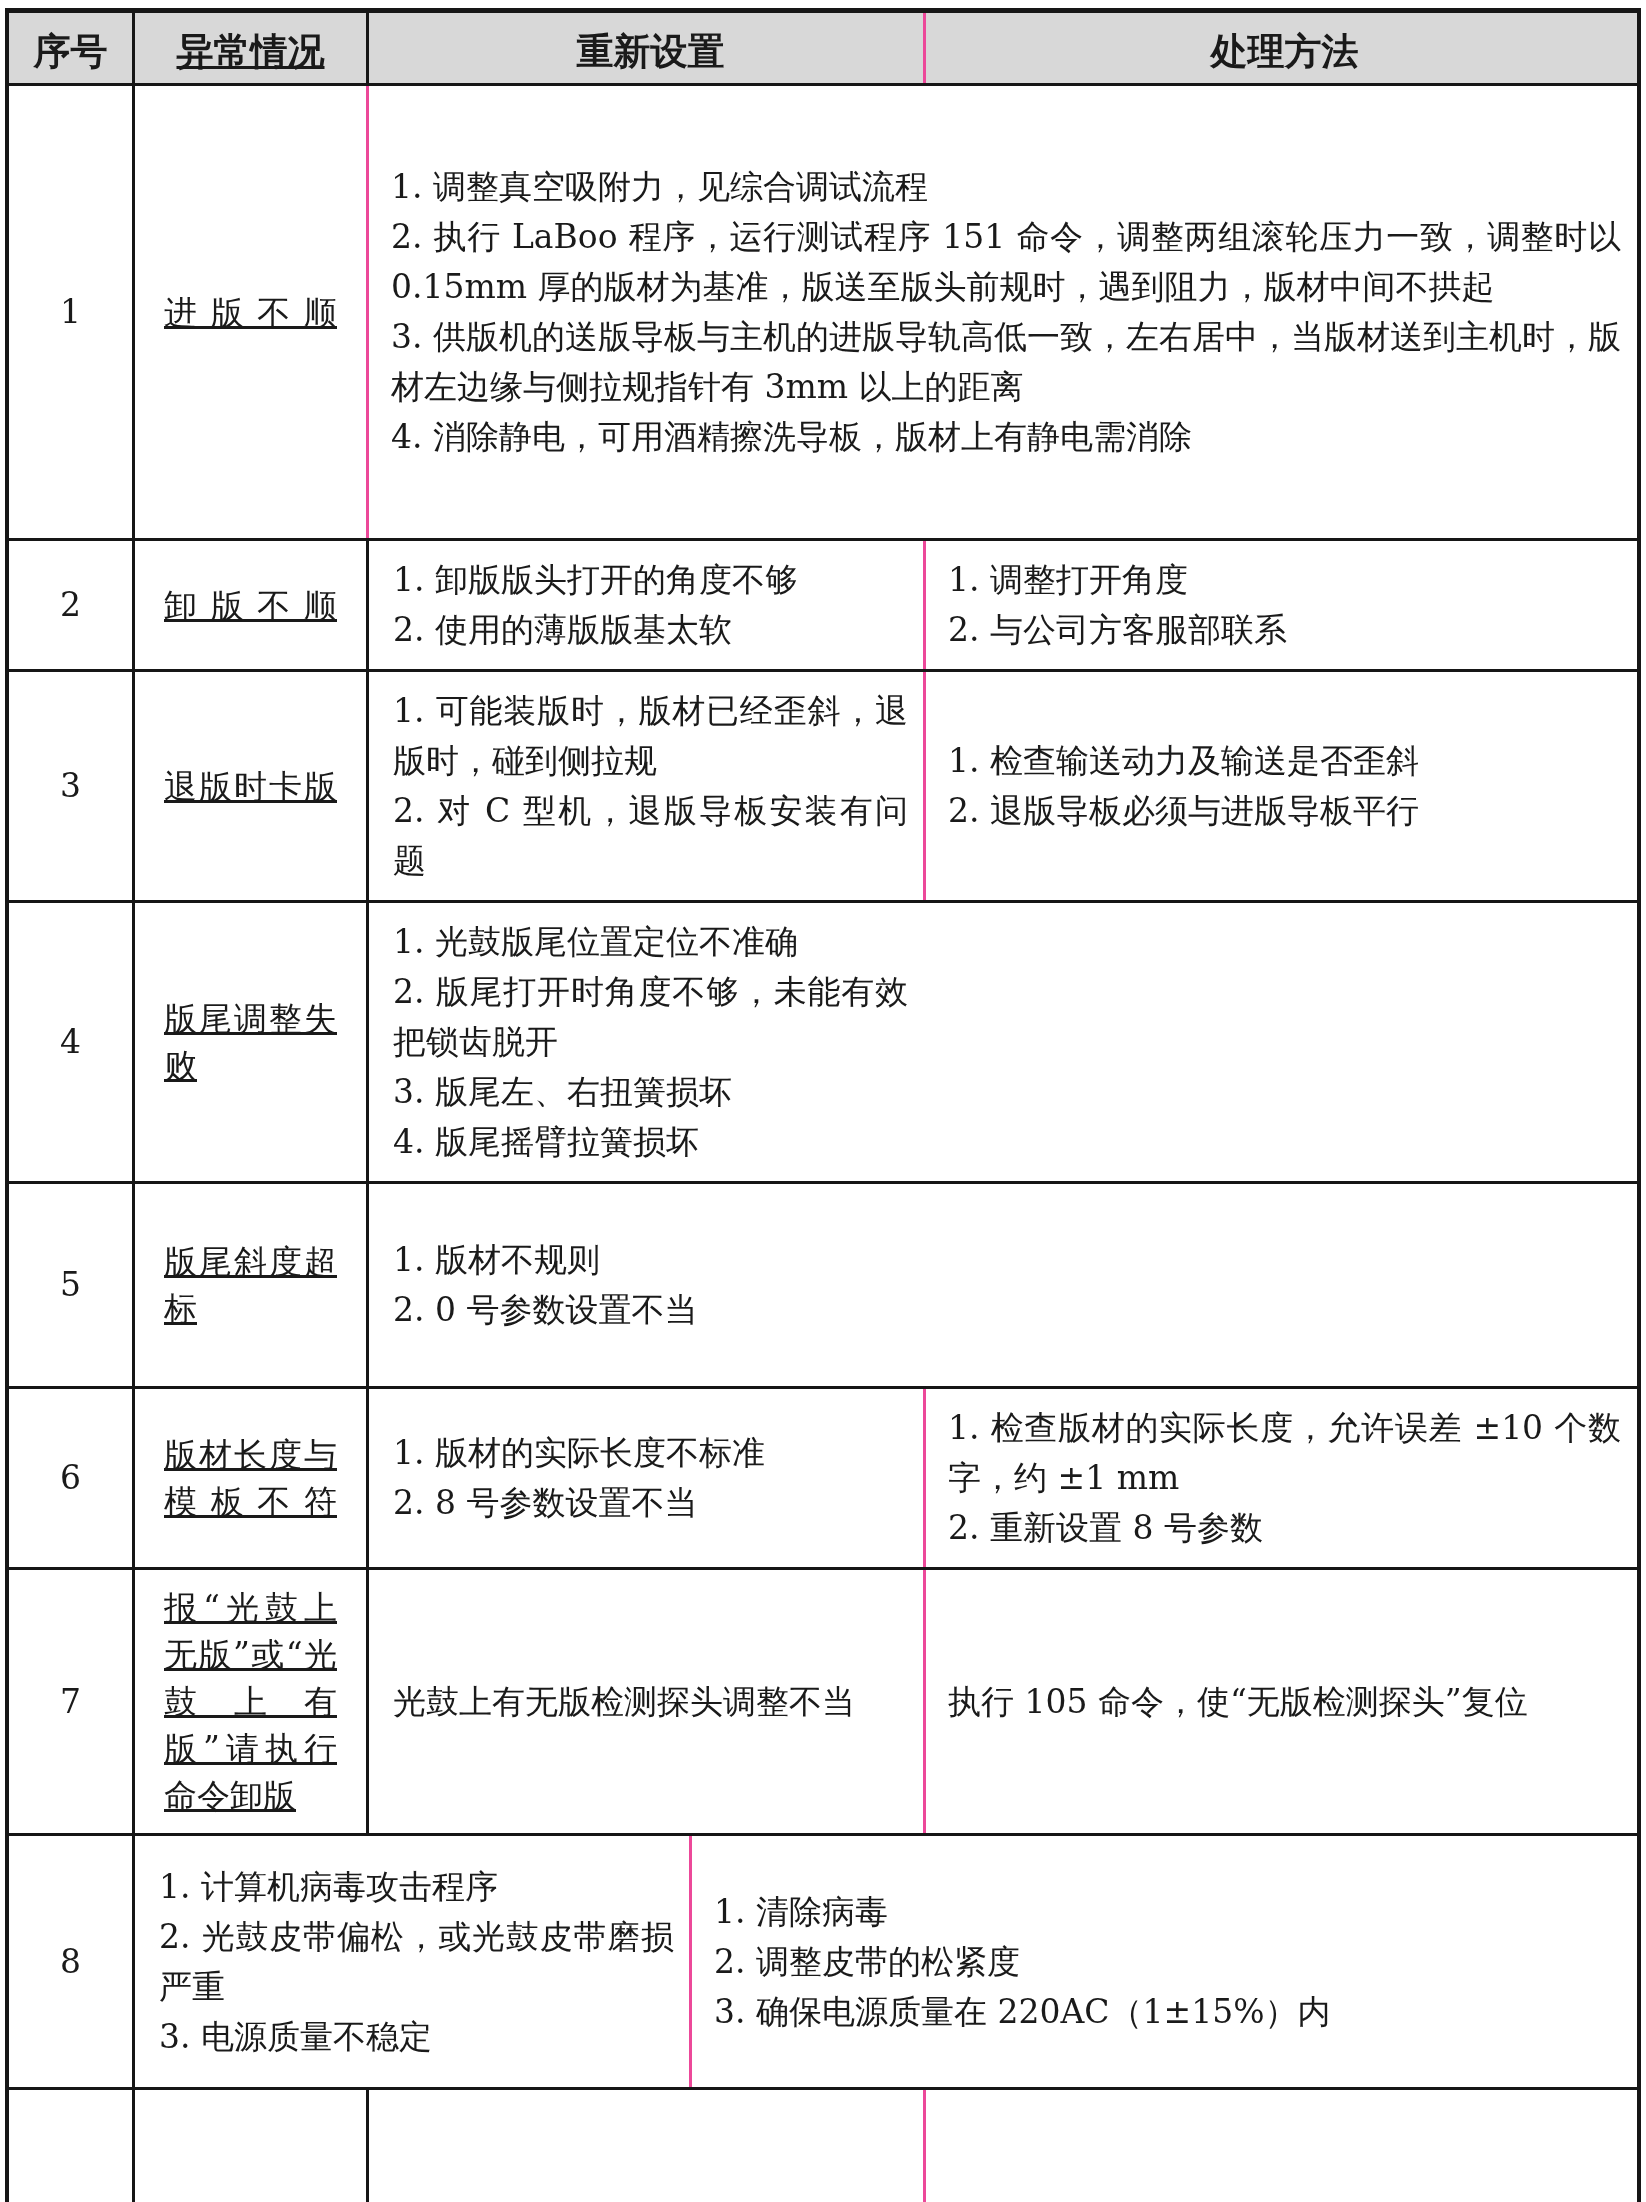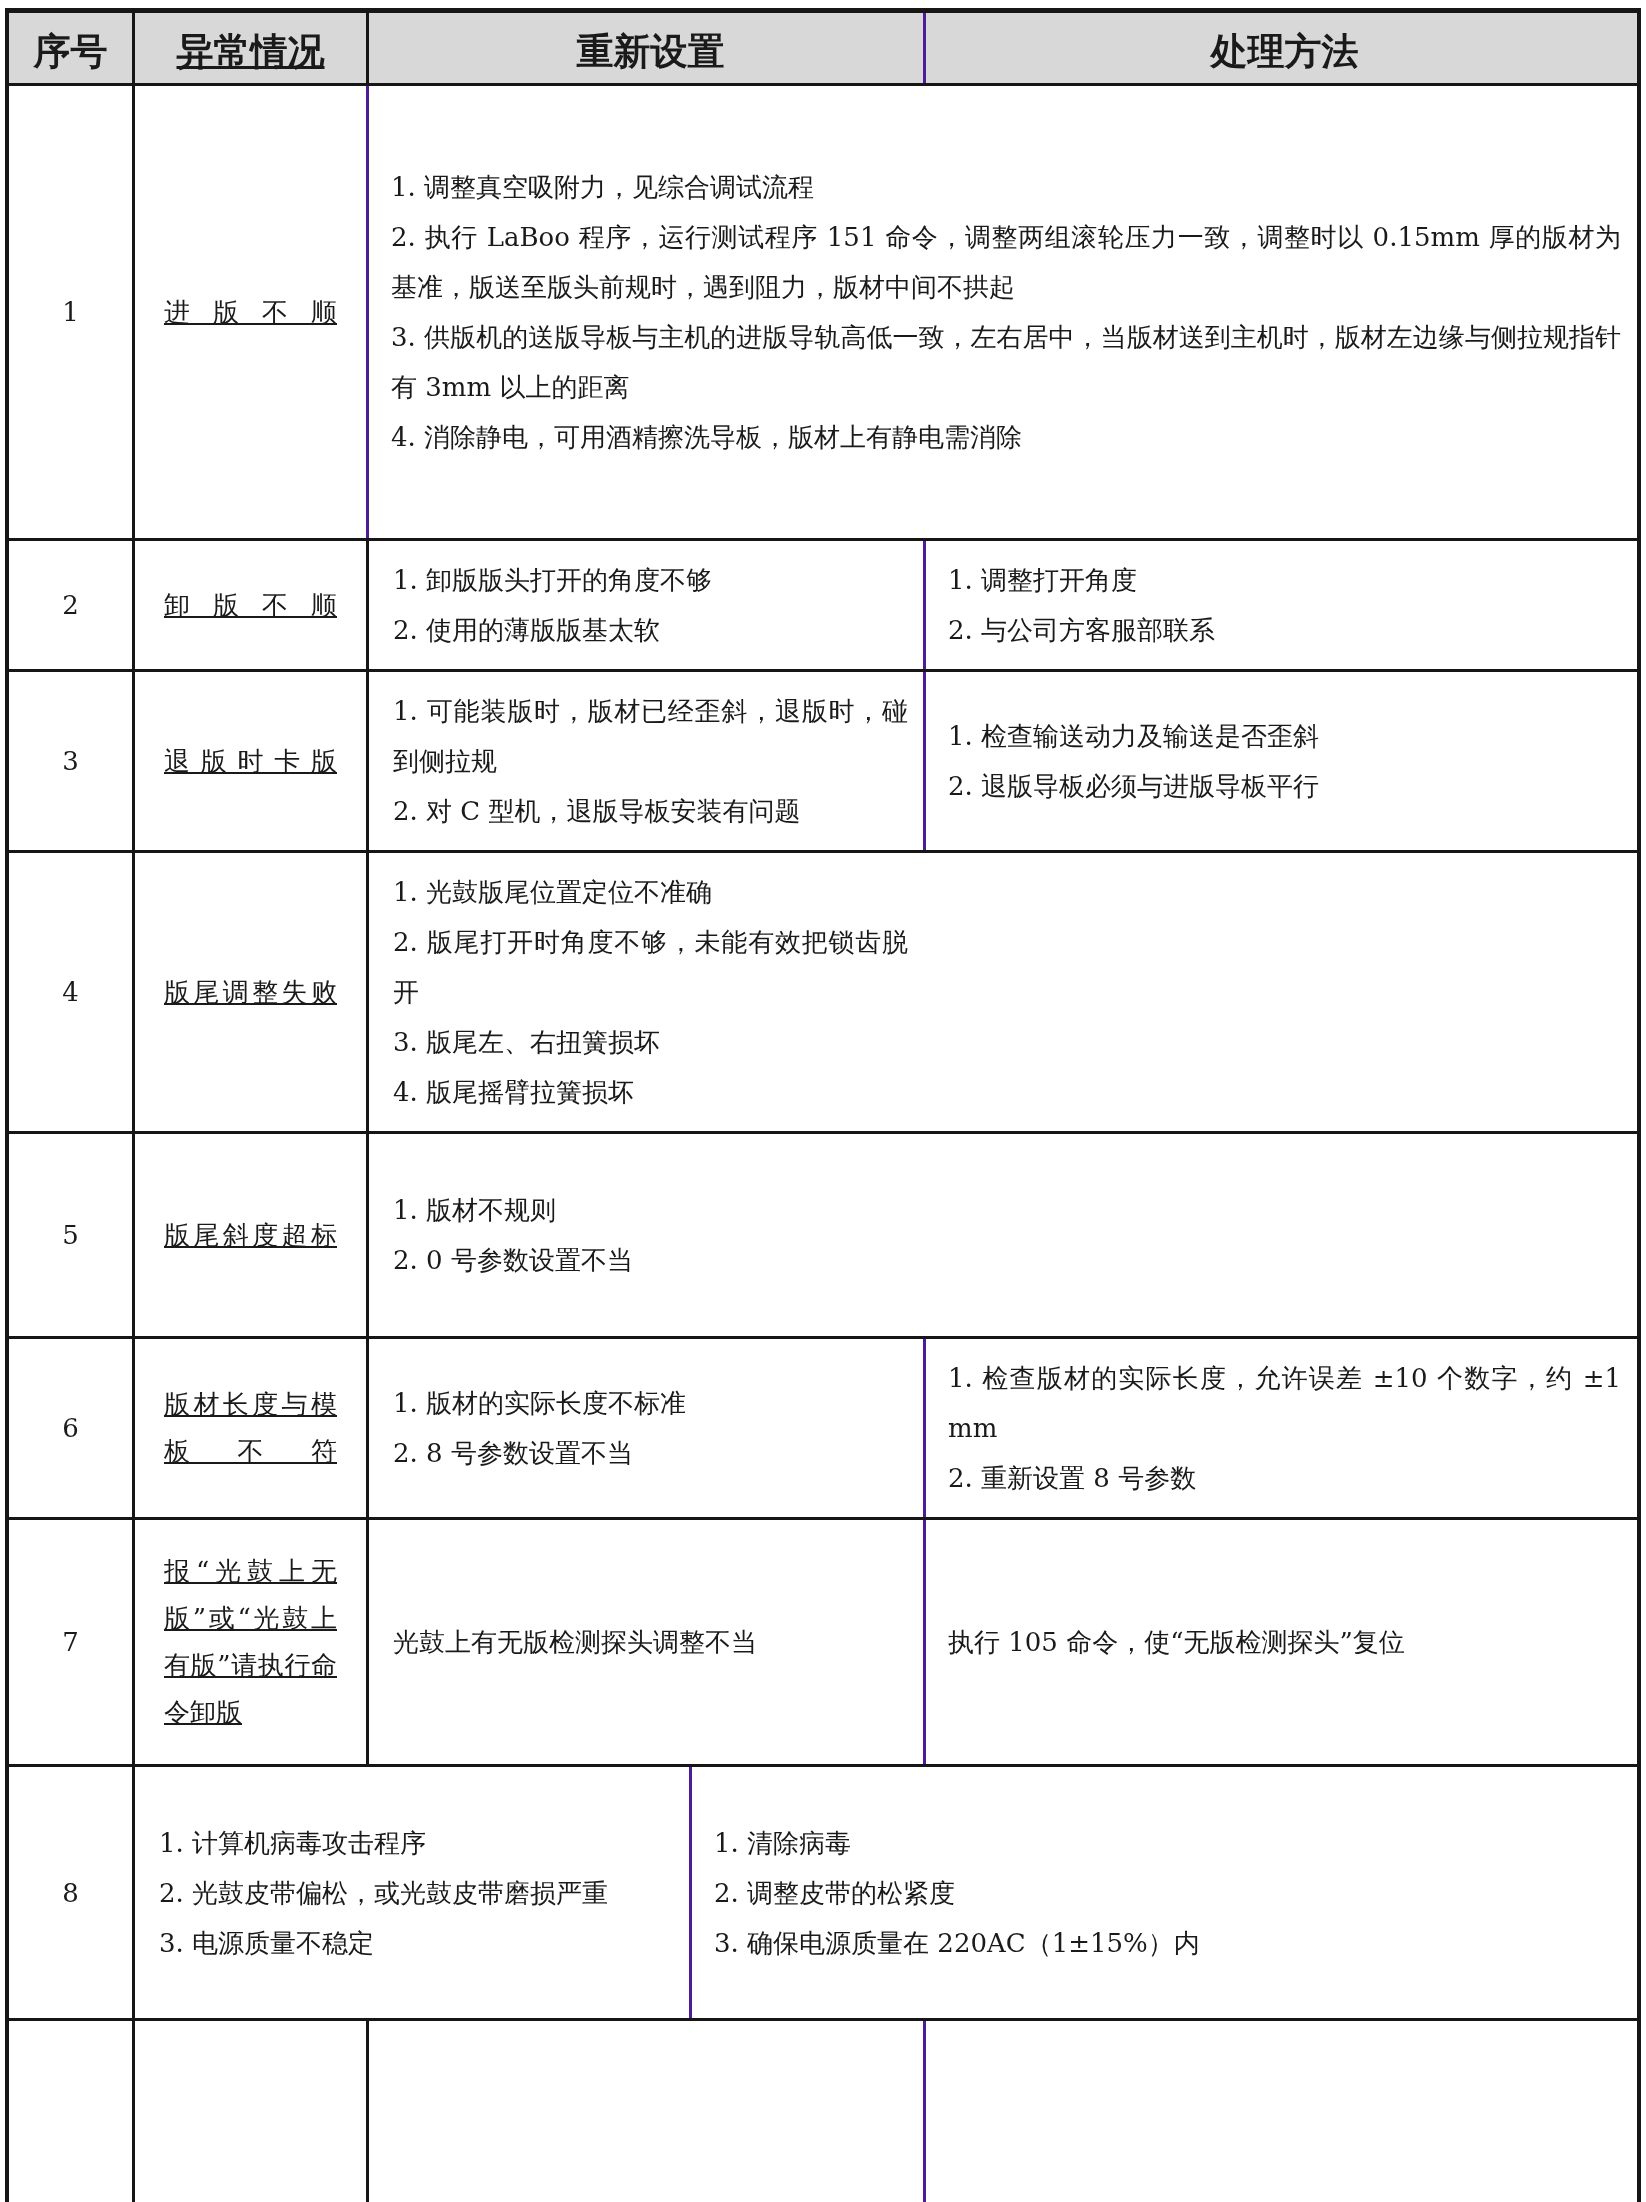--- a/index.html
+++ b/index.html
@@ -5,22 +5,22 @@
   html,body{margin:0;padding:0;background:#ffffff;}
   body{width:1646px;font-family:"DejaVu Serif","Liberation Serif",serif;color:#1a1a1a;}
   .page{padding:8px 5px 6px 5px;box-sizing:border-box;}
   .table{border:4px solid #161616;border-top-width:5px;background:#fff;}
   .t-row{display:flex;border-top:3px solid #161616;align-items:stretch;}
   .t-row:first-child{border-top:none;}
   .cell{box-sizing:border-box;display:flex;align-items:center;}
   .c1{width:123px;justify-content:center;}
   .c2{width:234px;border-left:3px solid #161616;padding:14px 29px;}
   .c3{width:557px;border-left:3px solid #161616;padding:14px 15px 14px 24px;}
-  .c4{flex:1;border-left:3px solid #4c1d95;padding:14px 16px 14px 22px;}
-  .txt{width:100%;white-space:pre-line;font-size:26px;line-height:50px;
+  .c4{flex:1;border-left:3px solid #ec4899;padding:14px 16px 14px 22px;}
+  .txt{width:100%;white-space:pre-line;font-size:33px;line-height:50px;
        text-align:justify;text-justify:inter-character;}
   .c1 .txt{text-align:center;}
   .c2 .txt{line-height:47px;text-decoration:underline;}
   .c2 .txt.dist{text-align-last:justify;}
   
   .header-row{min-height:70px;}
   .header-row .cell{background:#d8d8d8;justify-content:center;padding-top:8px;padding-bottom:0;}
   .header-row .txt{font-family:"Liberation Sans","DejaVu Sans",sans-serif;font-weight:bold;
        font-size:37px;text-align:center;text-align-last:center;line-height:44px;}
 </style>

